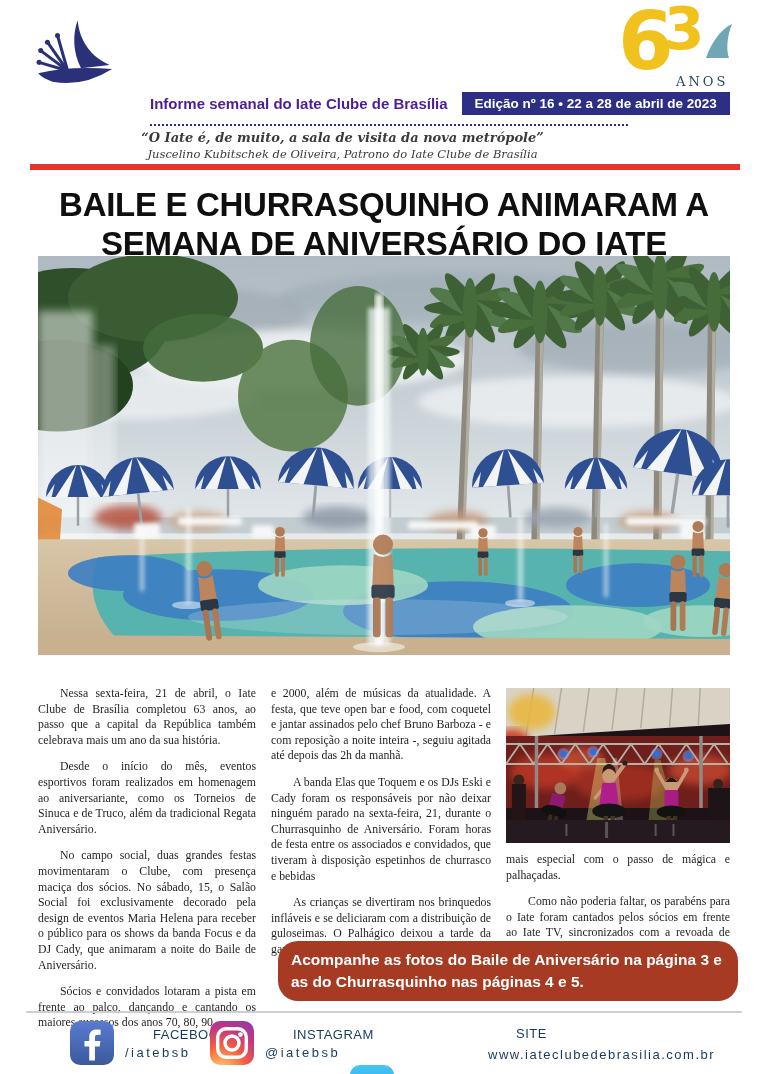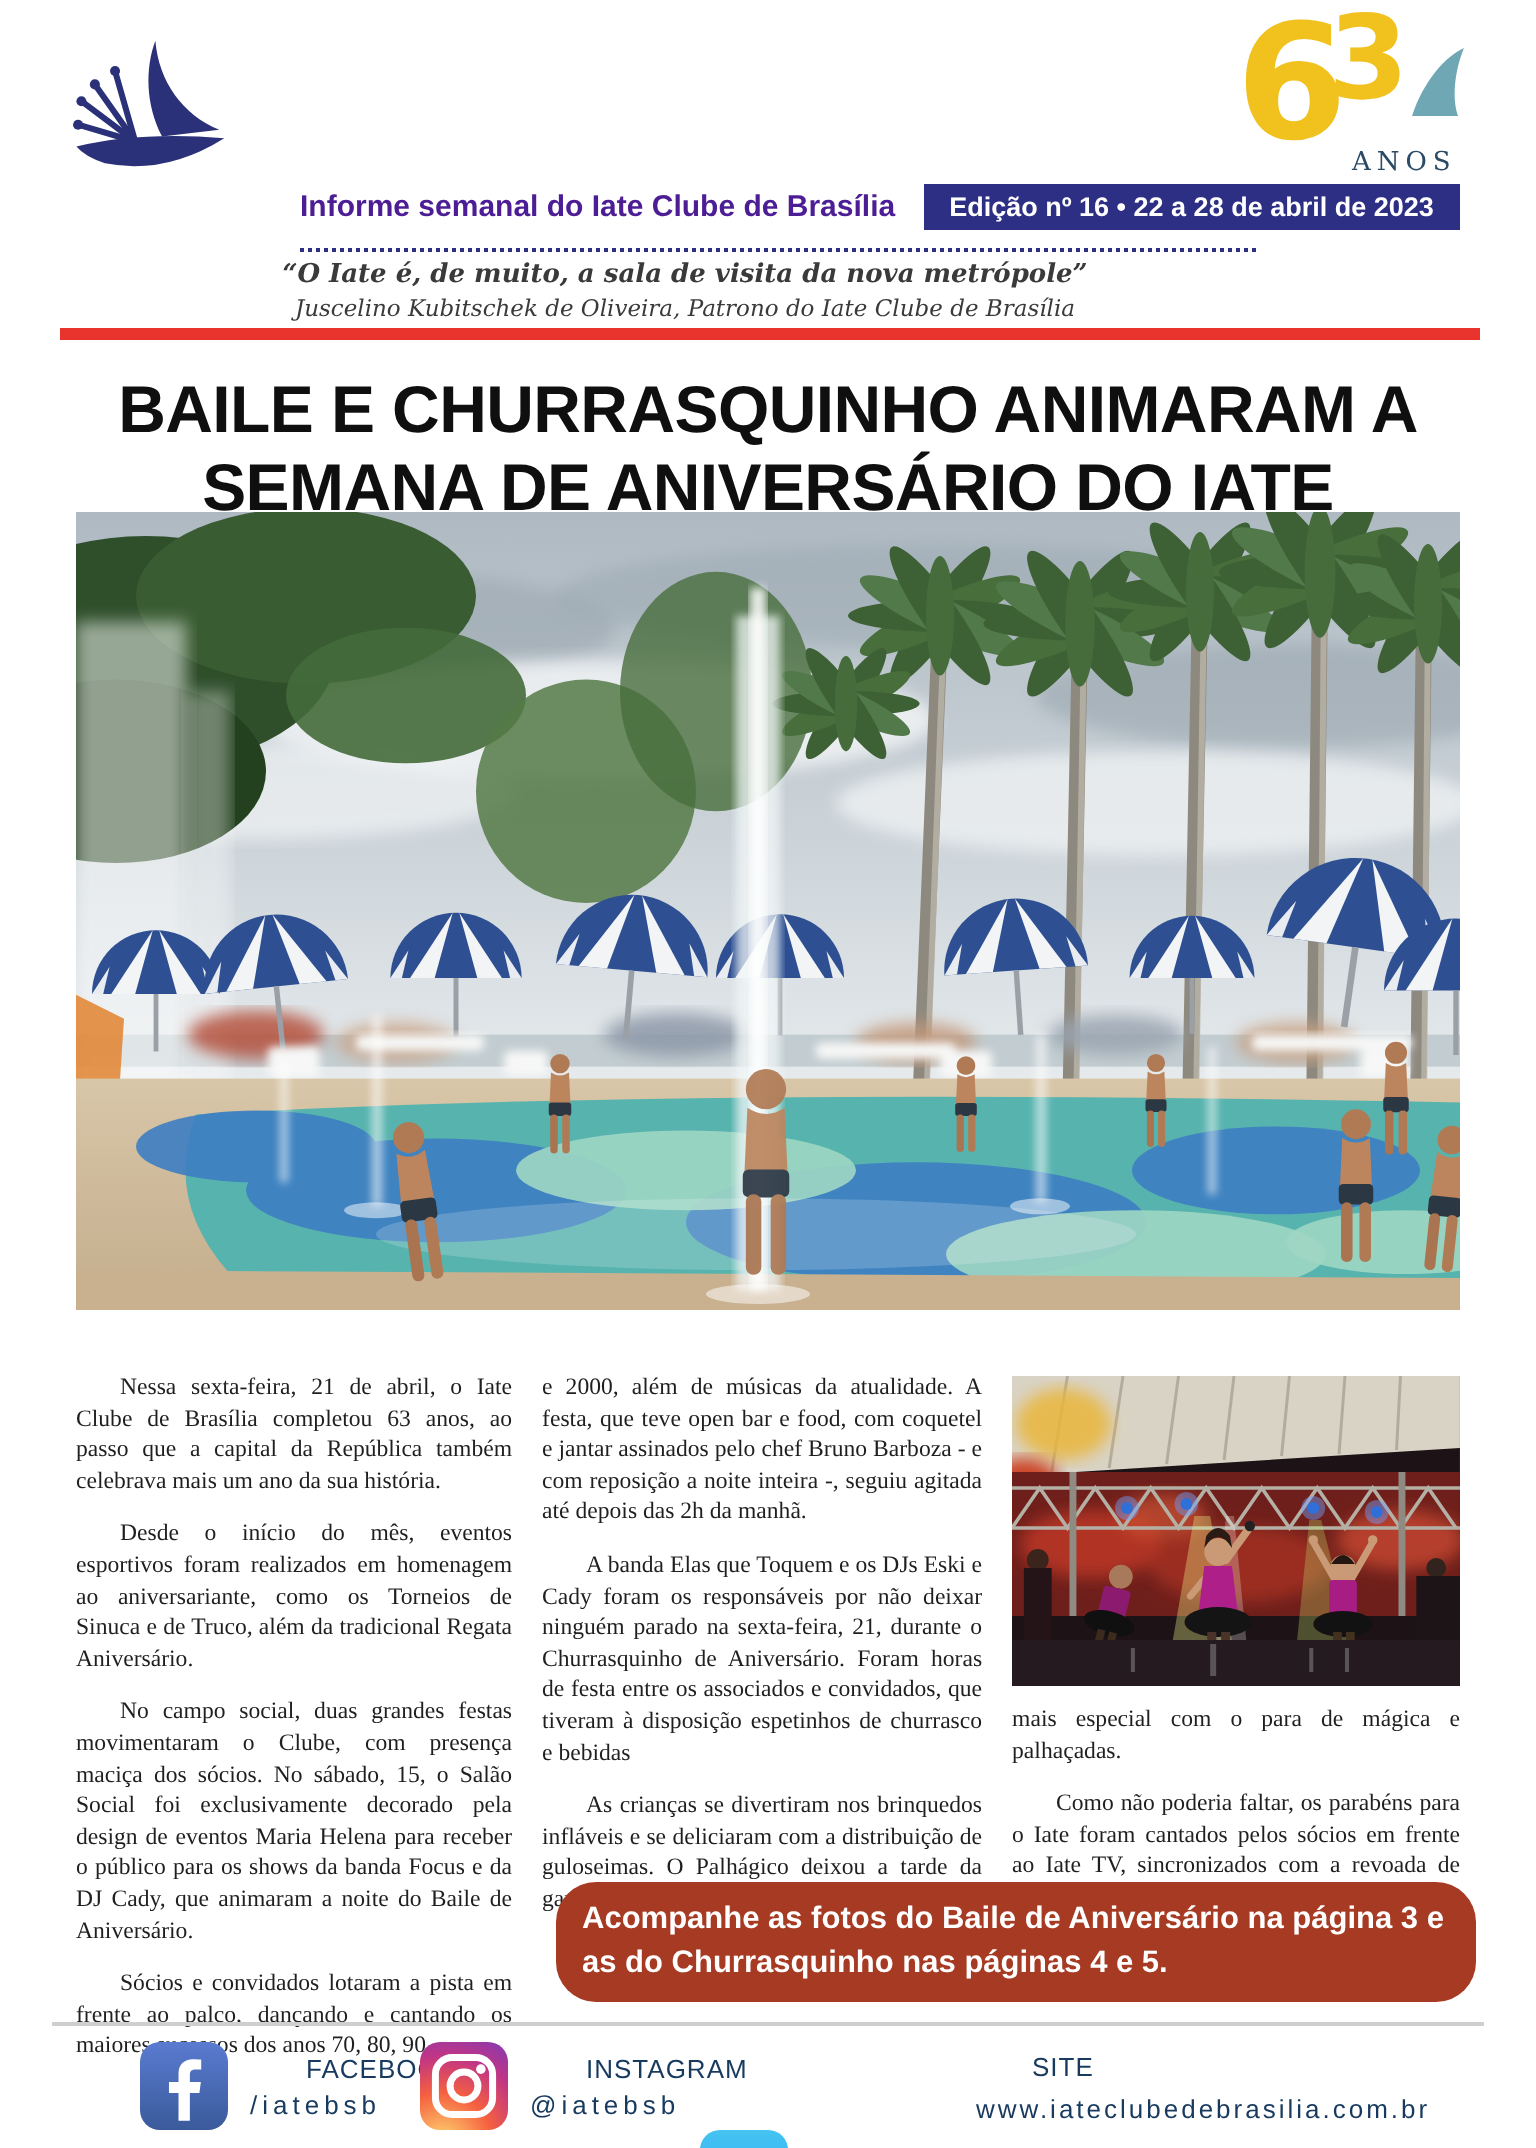--- a/index.html
+++ b/index.html
@@ -362,21 +362,21 @@
         <circle cx="214" cy="96" r="5" fill="#33231e"></circle>
         <rect x="204" y="100" width="22" height="36" fill="#1d1418"></rect>
         <rect x="0" y="132" width="226" height="23" fill="#241a1f"></rect>
         <g fill="#ffffff" opacity=".25">
           <rect x="100" y="134" width="3" height="16"></rect>
             <rect x="150" y="136" width="2" height="12"></rect>
           <rect x="60" y="136" width="2" height="12"></rect>
             <rect x="168" y="136" width="2" height="12"></rect>
         </g>
       </svg>
-      <p>mais especial com o para de mágica e palhaçadas.</p>
+      <p>mais especial com o passo de mágica e palhaçadas.</p>
       <p class="ind">Como não poderia faltar, os parabéns para o Iate foram cantados pelos sócios em frente ao Iate TV, sincronizados com a revoada de balões.</p>
     </div>
   </section>
 
   <div class="banner">Acompanhe as fotos do Baile de Aniversário na página 3 e as do Churrasquinho nas páginas 4 e 5.</div>
 
   <div class="foot-line"></div>
 
   <div class="social s-fb">
     <svg class="s-icon i-fb" viewBox="0 0 24 24" aria-hidden="true">

